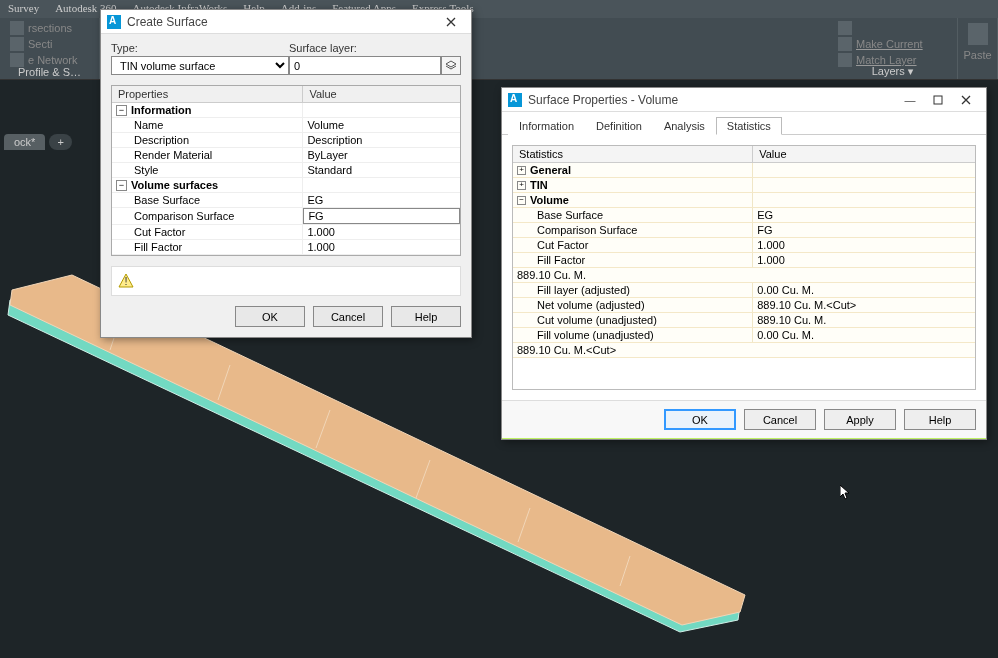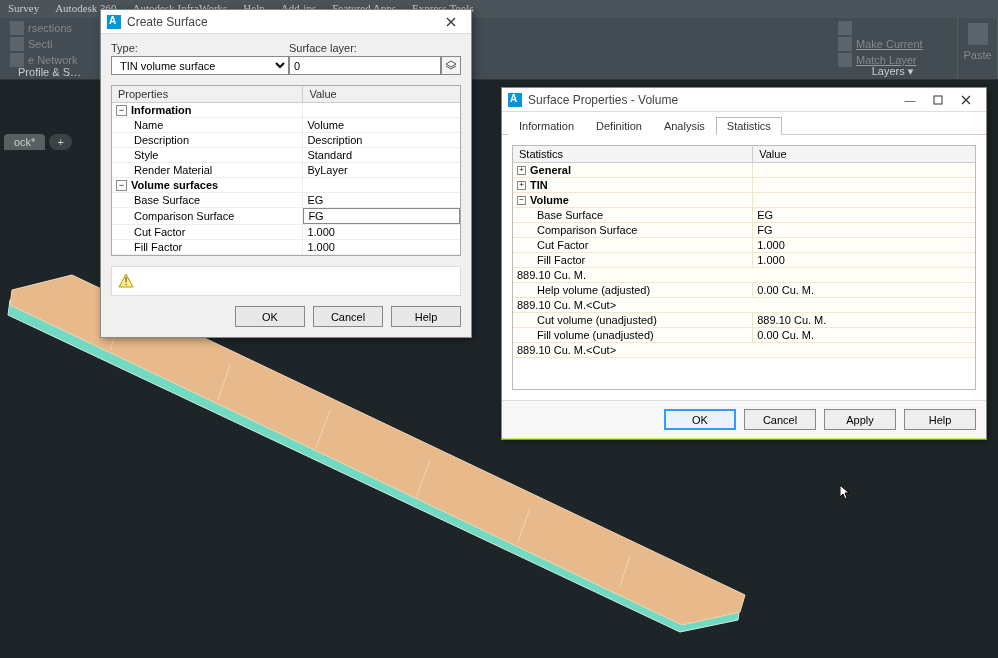--- a/index.html
+++ b/index.html
@@ -209,26 +209,26 @@
           </div>
           <div class="pg-row">
             <div class="p pg-indent">Name</div>
             <div class="v">Volume</div>
           </div>
           <div class="pg-row">
             <div class="p pg-indent">Description</div>
             <div class="v">Description</div>
           </div>
           <div class="pg-row">
+            <div class="p pg-indent">Render Material</div>
+            <div class="v">ByLayer</div>
+          </div>
+          <div class="pg-row">
             <div class="p pg-indent">Style</div>
             <div class="v">Standard</div>
-          </div>
-          <div class="pg-row">
-            <div class="p pg-indent">Render Material</div>
-            <div class="v">ByLayer</div>
           </div>
           <div class="pg-row pg-group">
             <div class="p">
               <span class="toggle">−</span>
               <b>Volume surfaces</b>
             </div>
             <div class="v"></div>
           </div>
           <div class="pg-row">
             <div class="p pg-indent">Base Surface</div>
@@ -329,24 +329,25 @@
             <div class="c2">1.000</div>
           </div>
           <div class="sp-row">
             <div class="c1 sp-indent">Fill Factor</div>
             <div class="c2">1.000</div>
           </div>
           <div class="sp-row">
             <div class="c2">889.10 Cu. M.</div>
           </div>
           <div class="sp-row">
-            <div class="c1 sp-indent">Help volume (adjusted)</div>
+            <div class="c1 sp-indent">Fill layer (adjusted)</div>
             <div class="c2">0.00 Cu. M.</div>
           </div>
           <div class="sp-row">
+            <div class="c1 sp-indent">Net volume (adjusted)</div>
             <div class="c2">889.10 Cu. M.&lt;Cut&gt;</div>
           </div>
           <div class="sp-row">
             <div class="c1 sp-indent">Cut volume (unadjusted)</div>
             <div class="c2">889.10 Cu. M.</div>
           </div>
           <div class="sp-row">
             <div class="c1 sp-indent">Fill volume (unadjusted)</div>
             <div class="c2">0.00 Cu. M.</div>
           </div>

